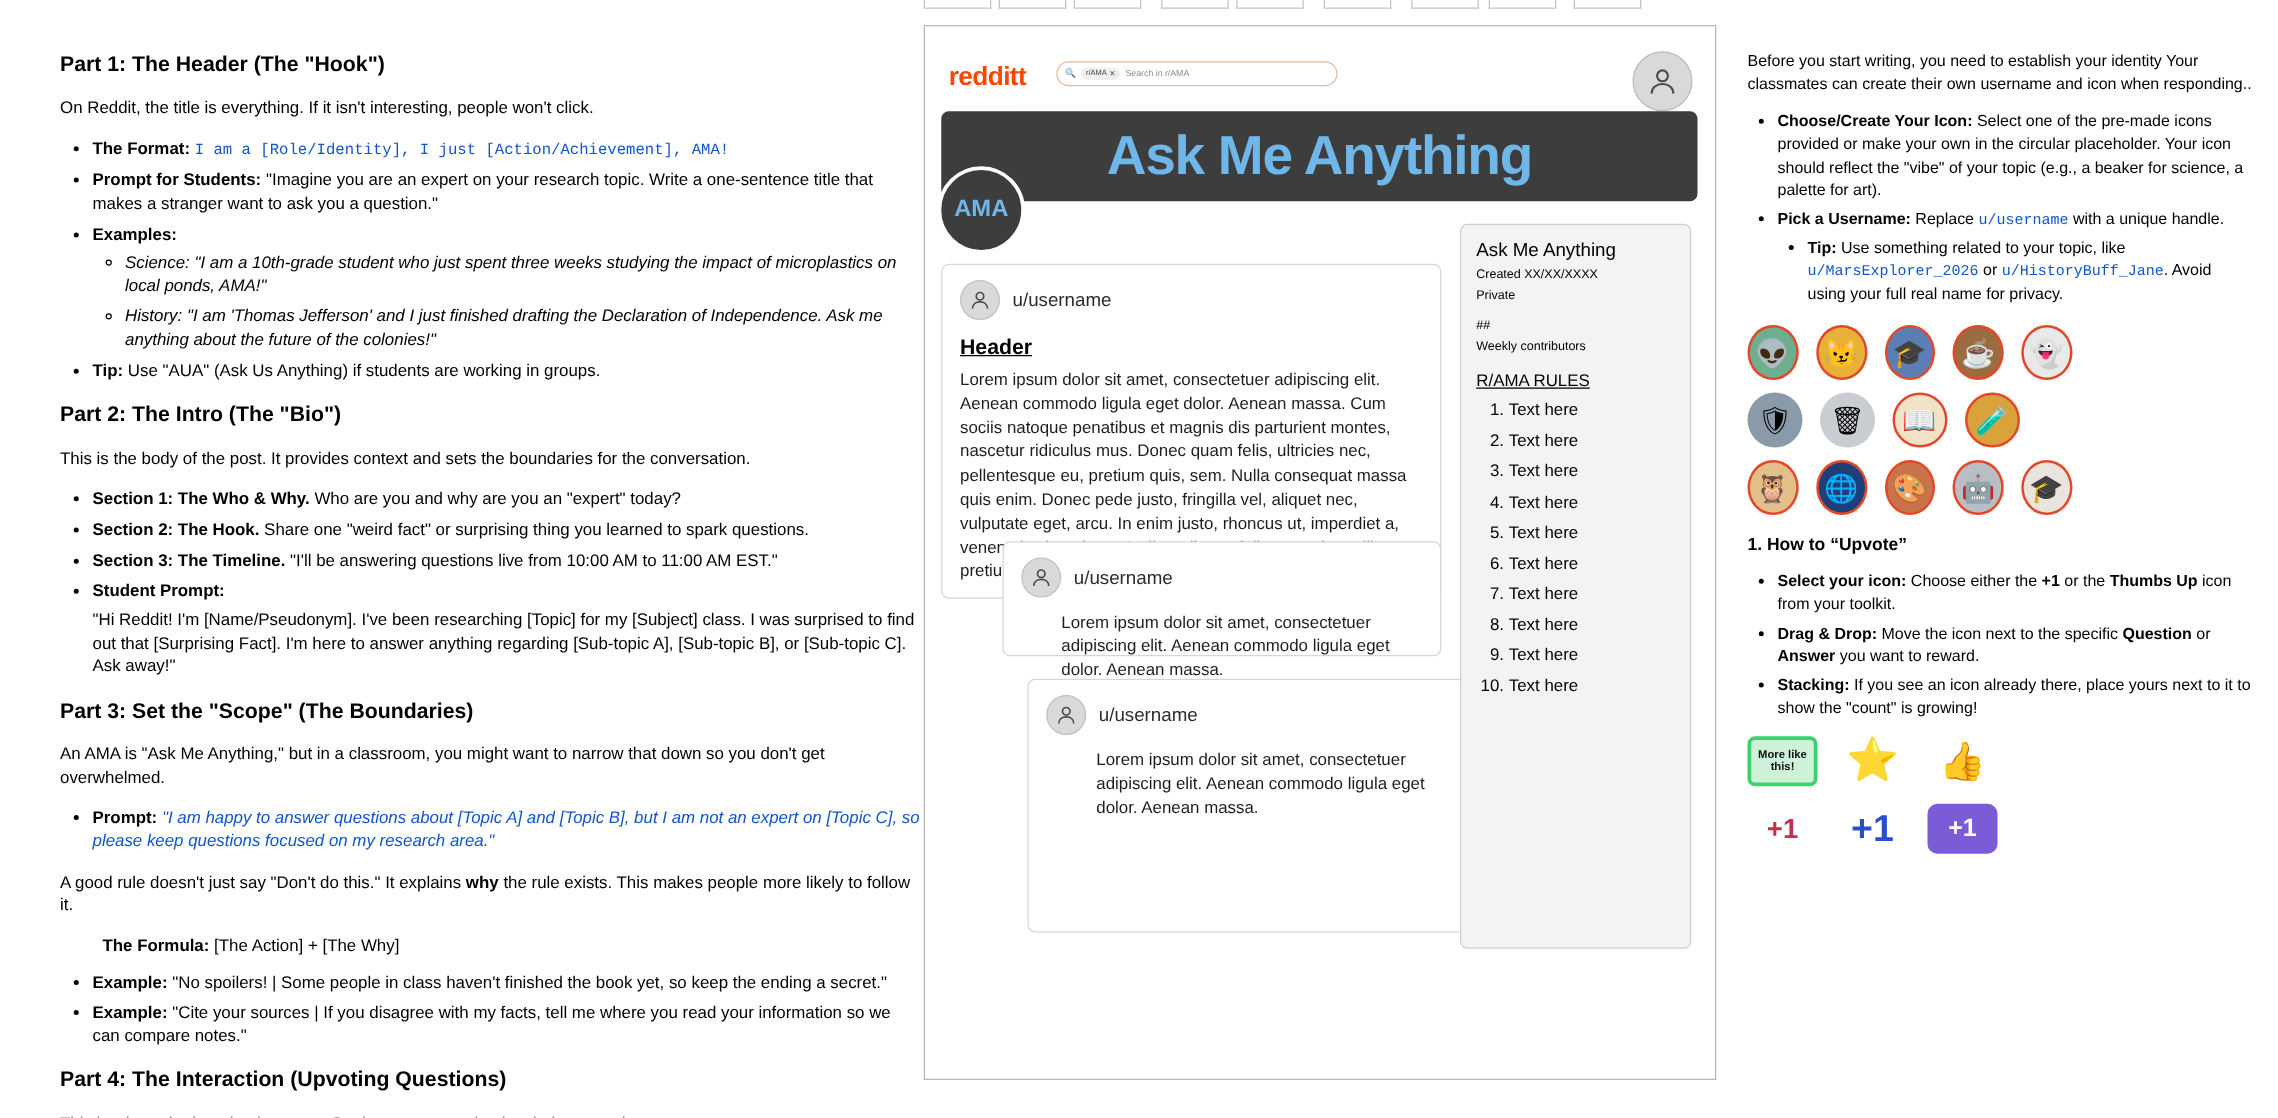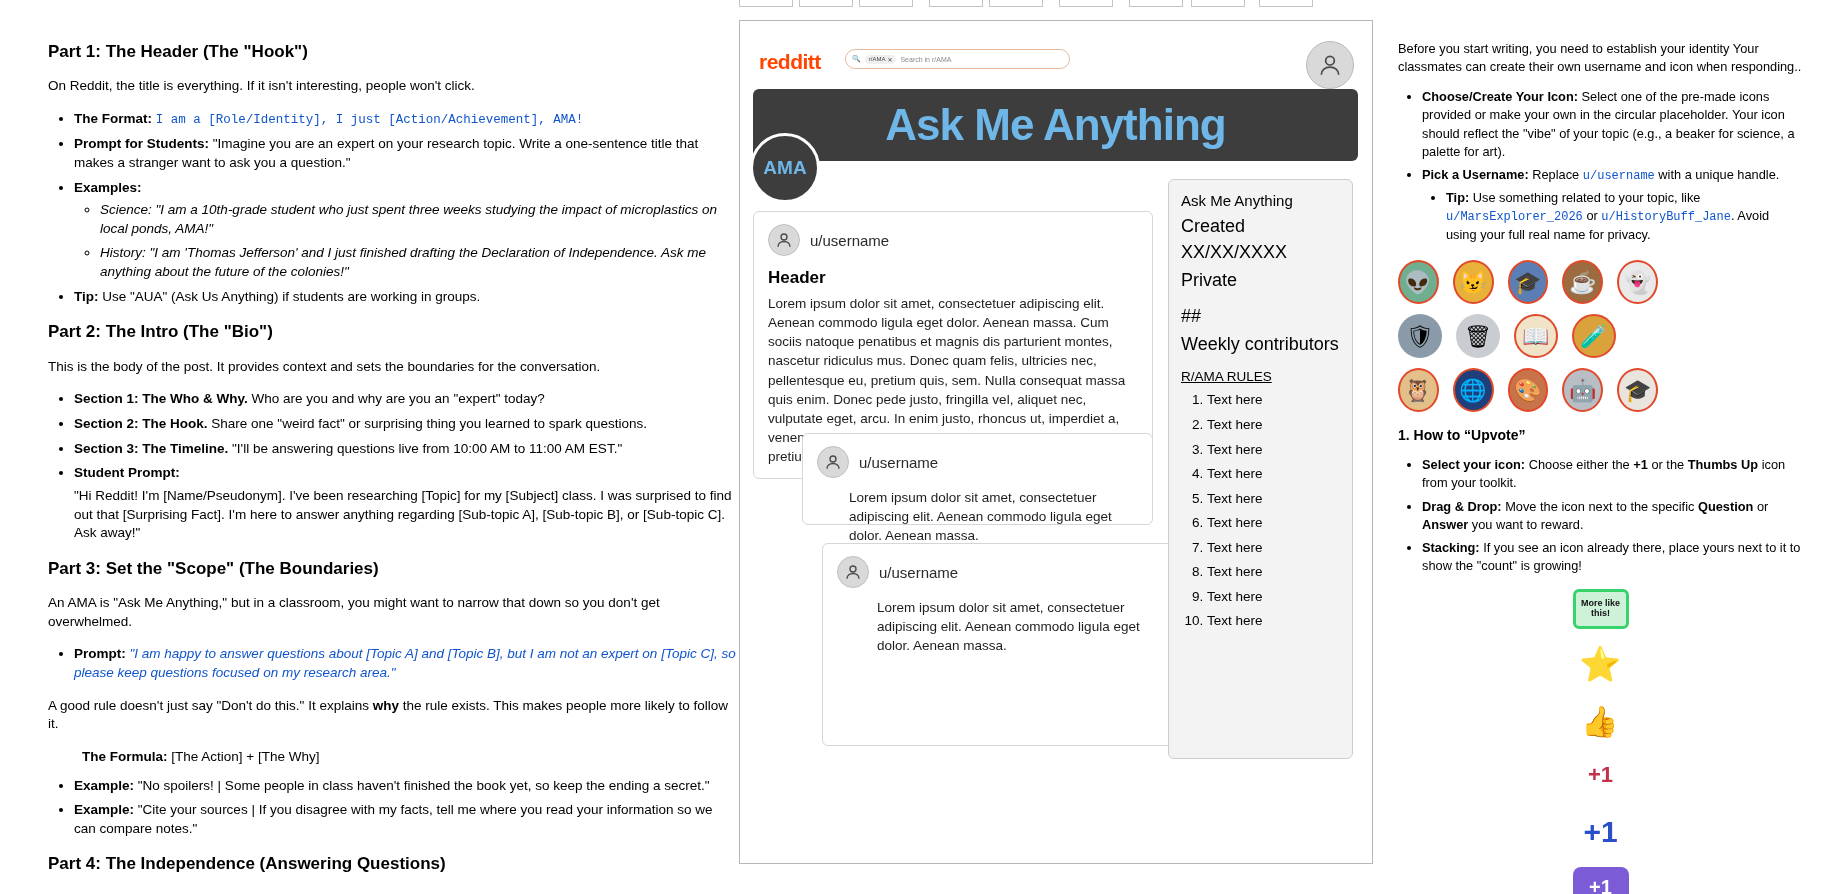--- a/index.html
+++ b/index.html
@@ -75,39 +75,39 @@
     position:absolute;left:13px;top:190px;width:400px;min-height:220px;
     background:#fff;border:1px solid #d6d6d6;border-radius:6px;padding:12px 14px;
     box-sizing:border-box;
   }
   .user-row{display:flex;align-items:center;gap:10px;}
   .u-avatar{
     width:30px;height:30px;border-radius:50%;background:#d9d9d9;border:1px solid #c0c0c0;
     display:flex;align-items:center;justify-content:center;flex:none;
   }
   .u-name{font-size:15px;color:#2b2b2b;}
-  .post-title{font-size:17px;font-weight:bold;margin:12px 0 6px 0;}
+  .post-title{font-size:17px;font-weight:bold;margin:12px 0 6px 0;text-decoration:underline;}
   .post-body{font-size:13.5px;line-height:1.42;color:#1d1d1d;}
   .reply-card{
     position:absolute;background:#fff;border:1px solid #d6d6d6;border-radius:6px;
     padding:12px 14px;box-sizing:border-box;
   }
   .reply1{left:62px;top:412px;width:351px;height:92px;}
   .reply2{left:82px;top:522px;width:351px;height:203px;}
   .reply-body{font-size:13.5px;line-height:1.42;margin-top:10px;margin-left:32px;color:#1d1d1d;}
   .reply-body.ml2{margin-left:40px;}
 
   .side-card{
     position:absolute;left:428px;top:158px;width:185px;height:580px;
     background:#f3f3f3;border:1px solid #cdcdcd;border-radius:6px;padding:12px 12px;
     box-sizing:border-box;
   }
   .side-title{font-size:15px;margin:0 0 4px 0;}
   .side-text{font-size:13px;line-height:1.42;margin:0 0 10px 0;}
-  .side-small{font-size:18px;line-height:1.45;margin:0 0 2px 0;}
+  .side-small{font-size:10px;line-height:1.45;margin:0 0 2px 0;}
   .rules-title{font-size:13.5px;margin:12px 0 6px 0;text-decoration:underline;}
   .rules{margin:0;padding-left:26px;font-size:13.5px;line-height:1.52;}
   .rules li{margin-bottom:4px;}
 
   
   .right{
     position:absolute;left:1398px;top:40px;width:405px;font-size:12.8px;line-height:1.42;
   }
   .right p{margin:0 0 12px 0;}
   .right ul{margin:0 0 12px 0;padding-left:24px;list-style:disc;}
@@ -119,21 +119,21 @@
 
   .icon-grid{margin-top:16px;width:260px;}
   .icon-row{display:flex;gap:14px;margin-bottom:10px;}
   .ic{
     width:44px;height:44px;border-radius:50%;
     display:flex;align-items:center;justify-content:center;font-size:22px;
     box-sizing:border-box;
   }
   .ic.ring{border:2px solid #e2492a;}
 
-  .badge-row{display:flex;gap:16px;align-items:center;margin-top:14px;flex-direction:column;}
+  .badge-row{display:flex;gap:16px;align-items:flex-end;margin-top:14px;}
   .badge{
     width:56px;height:40px;border-radius:6px;display:flex;align-items:center;justify-content:center;
     font-size:11px;font-weight:bold;box-sizing:border-box;text-align:center;line-height:1.1;
   }
   .badge-mlt{background:#cdf2d8;border:3px solid #39d36e;color:#111;font-size:9px;padding:2px;}
   .badge-star{background:#fff;color:#3ea85a;font-size:34px;}
   .badge-thumb{background:#fff;color:#e8842a;font-size:30px;}
   .badge-p1a{background:#fff;color:#c2304a;font-size:22px;font-weight:bold;}
   .badge-p1b{background:#fff;color:#2b4fc9;font-size:30px;font-weight:bold;}
   .badge-p1c{background:#7b5cd6;color:#fff;font-size:20px;font-weight:bold;border-radius:8px;}
@@ -231,21 +231,21 @@
       <li>
         <span class="bold">Example:</span>
         <span>"No spoilers! | Some people in class haven't finished the book yet, so keep the ending a secret."</span>
       </li>
       <li>
         <span class="bold">Example:</span>
         <span>"Cite your sources | If you disagree with my facts, tell me where you read your information so we can compare notes."</span>
       </li>
     </ul>
 
-    <h2>Part 4: The Independence (Answering Questions)</h2>
+    <h2>Part 4: The Interaction (Upvoting Questions)</h2>
     <p>This is where the learning happens. Students must synthesize their research to answer peers.</p>
 
   </div>
 
   <div class="center">
 
     <div class="redbar"></div>
     <div class="redditt">redditt</div>
 
     <div class="searchbar">

